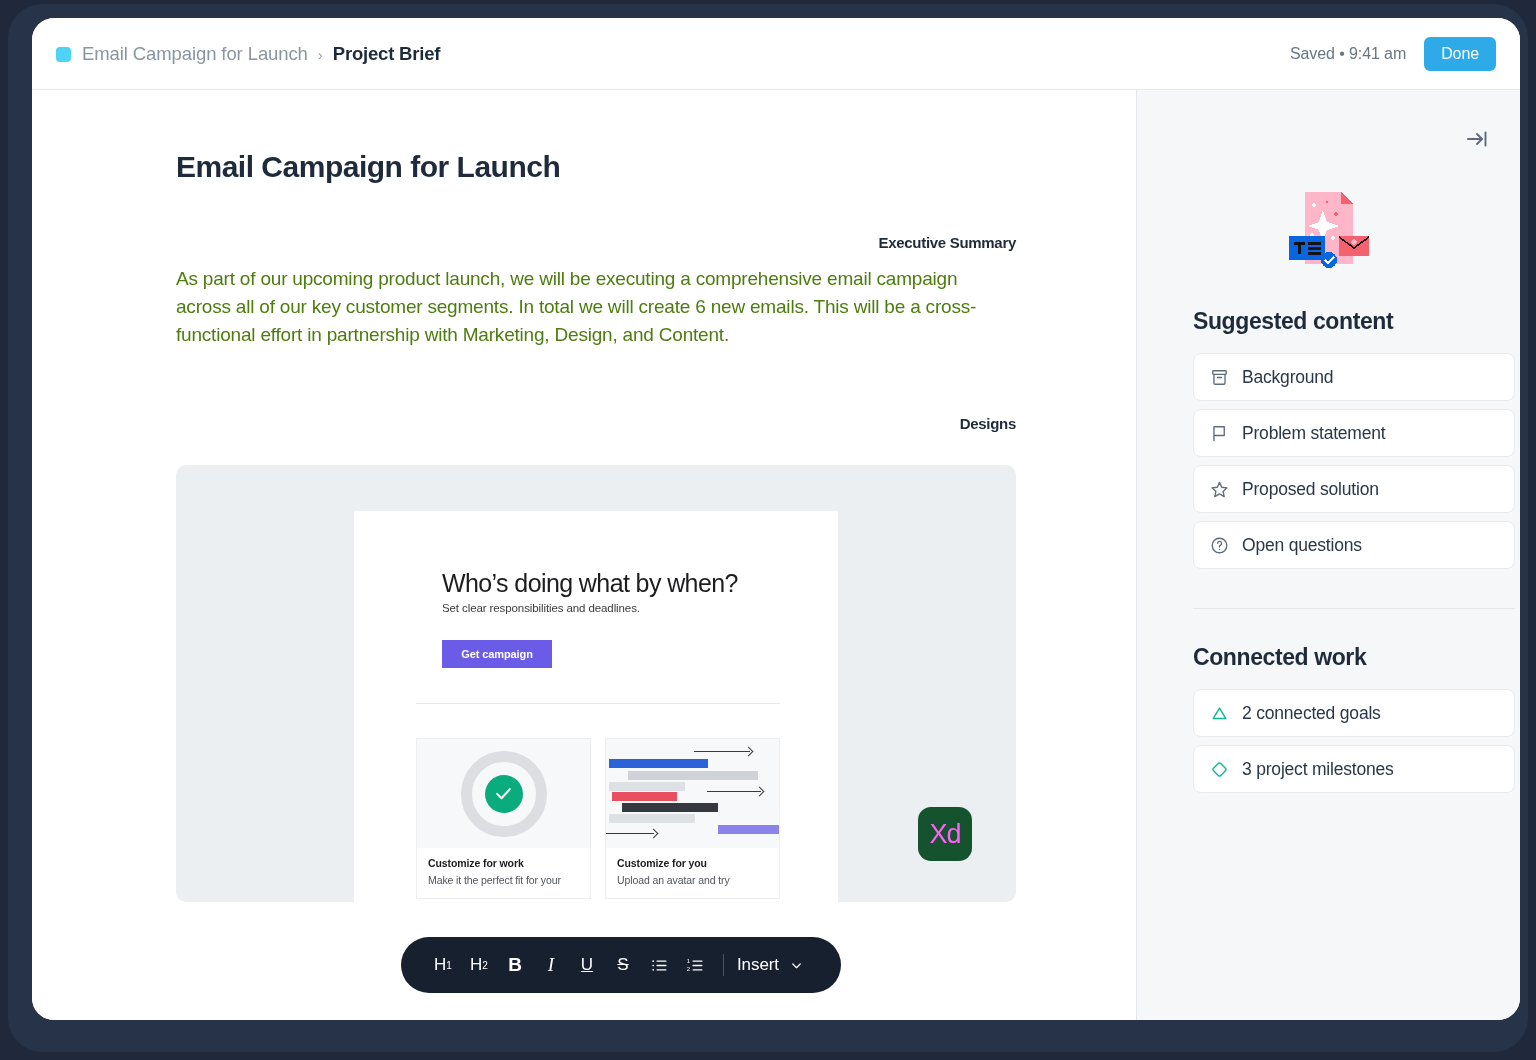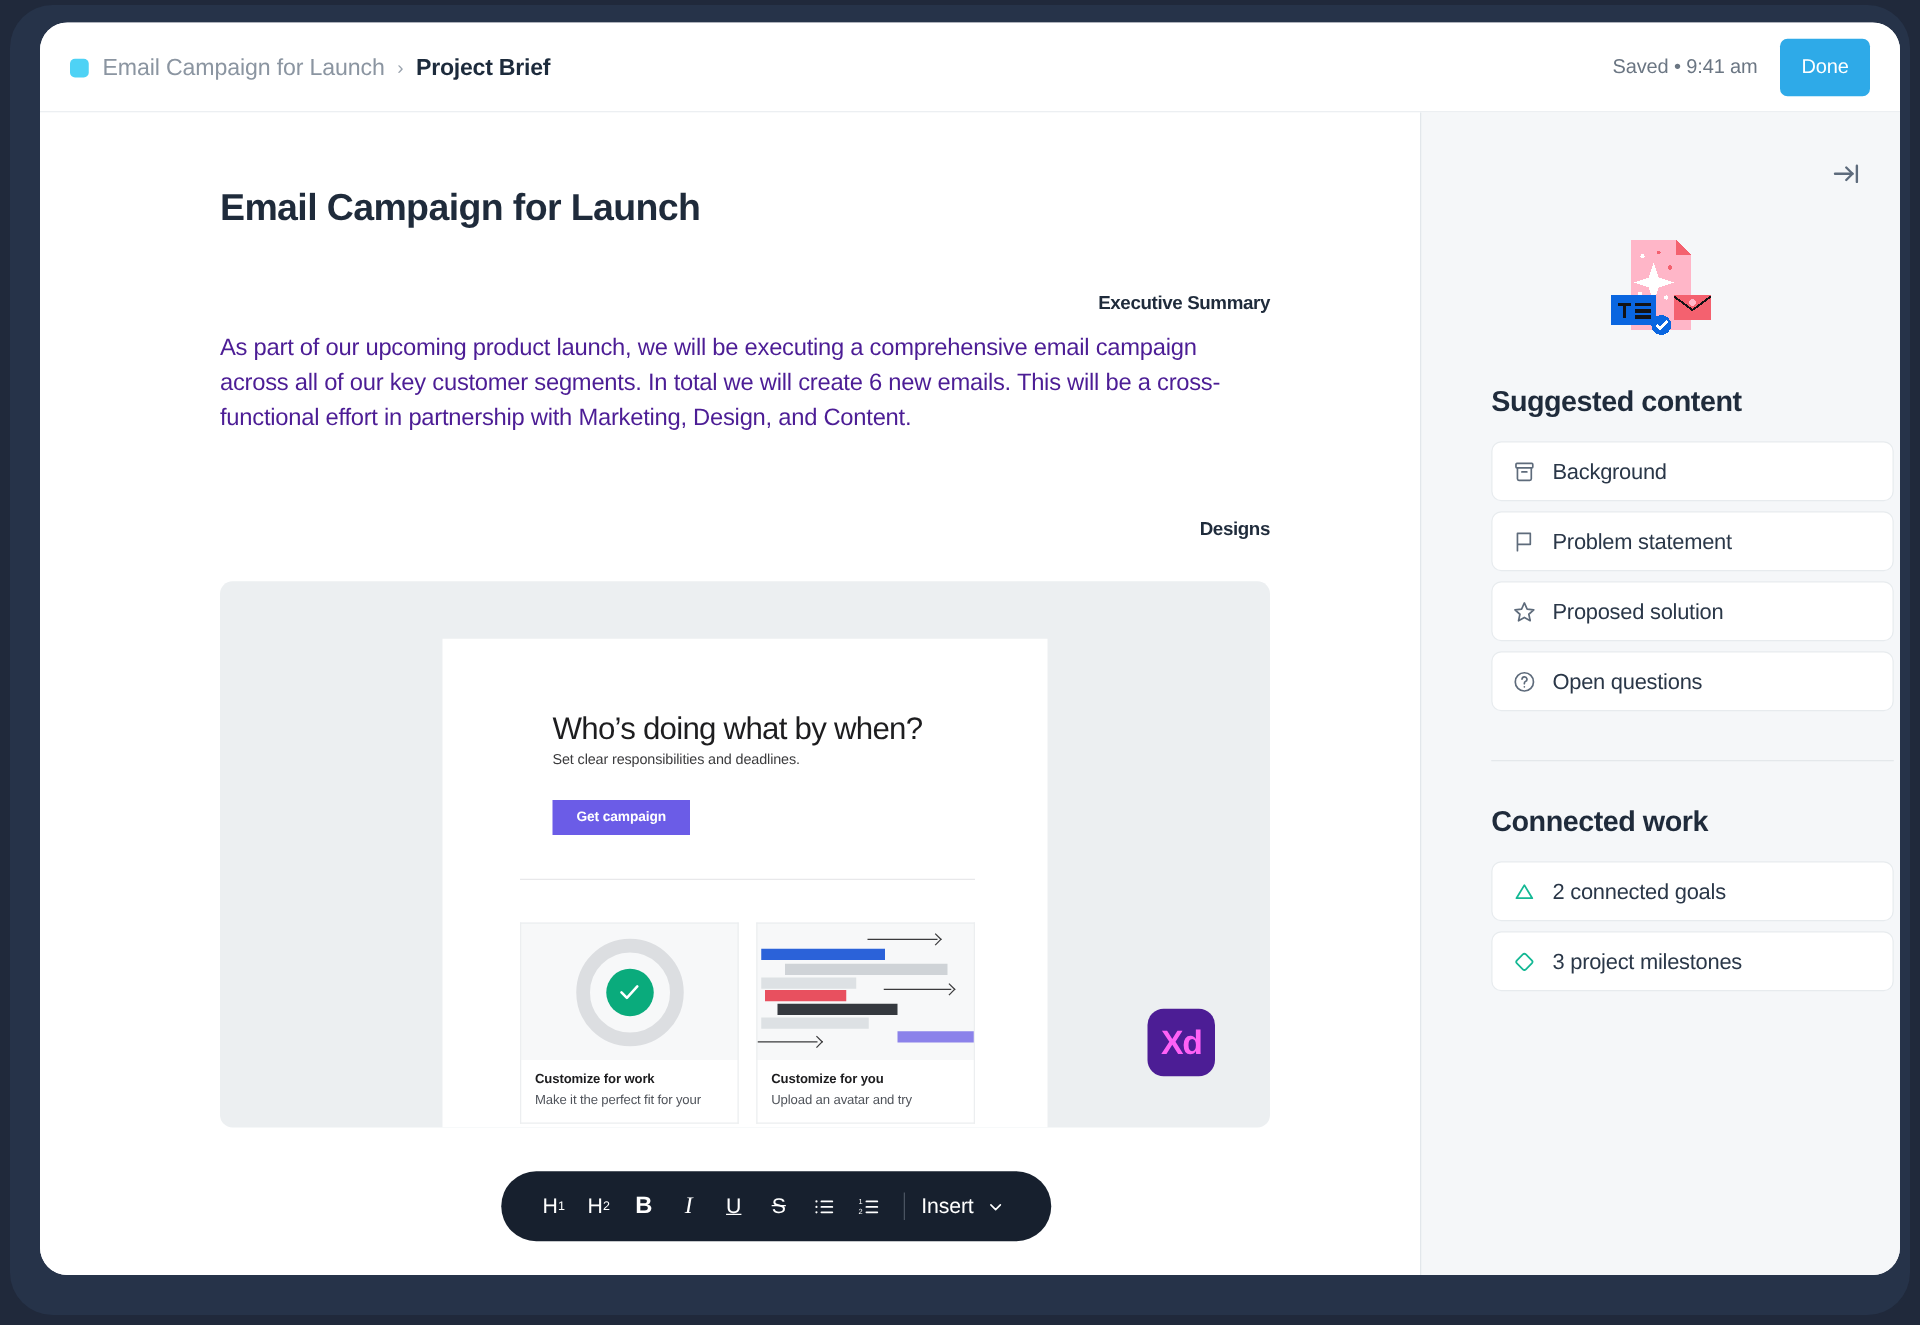--- a/index.html
+++ b/index.html
@@ -51,21 +51,21 @@
     font-size: 18.5px; color: #1d2b3c; font-weight: 600; letter-spacing: -0.2px;
   }
   .header-right {
     position: absolute; right: 24px; top: 0; height: 72px;
     display: flex; align-items: center; gap: 18px;
   }
   .saved-status { font-size: 16px; color: #6b7683; letter-spacing: -0.1px; }
   .done-btn {
     background: #2eaae8; color: #ffffff;
     border: none; border-radius: 6px;
-    padding: 0 17px; height: 46px;
+    padding: 0 17px; height: 34px;
     font-size: 16px; font-family: inherit;
     cursor: pointer; letter-spacing: -0.1px;
   }
 
   
   .content-area {
     position: absolute; left: 0; top: 72px;
     width: 1104px; height: 930px;
     background: #ffffff; overflow: hidden;
   }
@@ -80,21 +80,21 @@
   .doc { position: absolute; left: 144px; top: 0; width: 840px; }
   .doc-title {
     font-size: 30px; font-weight: 700; color: #1f2b3b;
     letter-spacing: -0.5px; margin-top: 60px;
   }
   .doc-h2 {
     font-size: 15px; font-weight: 700; color: #1f2b3b;
     letter-spacing: -0.3px; margin-top: 50px; text-align: right;
   }
   .doc-p {
-    font-size: 19px; color: #4c1d95; line-height: 28px;
+    font-size: 19px; color: #4d7c0f; line-height: 28px;
     letter-spacing: -0.2px; margin-top: 14px; width: 835px;
   }
   .doc-h2.designs { margin-top: 66px; }
 
   
   .embed {
     position: relative; margin-top: 33px;
     width: 840px; height: 437px;
     background: #eceff1; border-radius: 10px; overflow: hidden;
   }
@@ -155,23 +155,23 @@
   .arrow-head {
     position: absolute; width: 7px; height: 7px;
     border-top: 1px solid #3a3a3c; border-right: 1px solid #3a3a3c;
     transform: rotate(45deg);
   }
 
   
   .xd-badge {
     position: absolute; right: 44px; bottom: 41px;
     width: 54px; height: 54px; border-radius: 13px;
-    background: #4c1d95;
+    background: #14532d;
     display: flex; align-items: center; justify-content: center;
-    color: #ff61f6; font-size: 27px; font-weight: 700; letter-spacing: -1px;
+    color: #ff61f6; font-size: 27px; font-weight: 400; letter-spacing: -1px;
   }
 
   
   .toolbar {
     position: absolute; left: 369px; top: 847px;
     width: 440px; height: 56px; border-radius: 28px;
     background: #17202e;
     display: flex; align-items: center; gap: 0;
     padding: 0 24px;
   }

